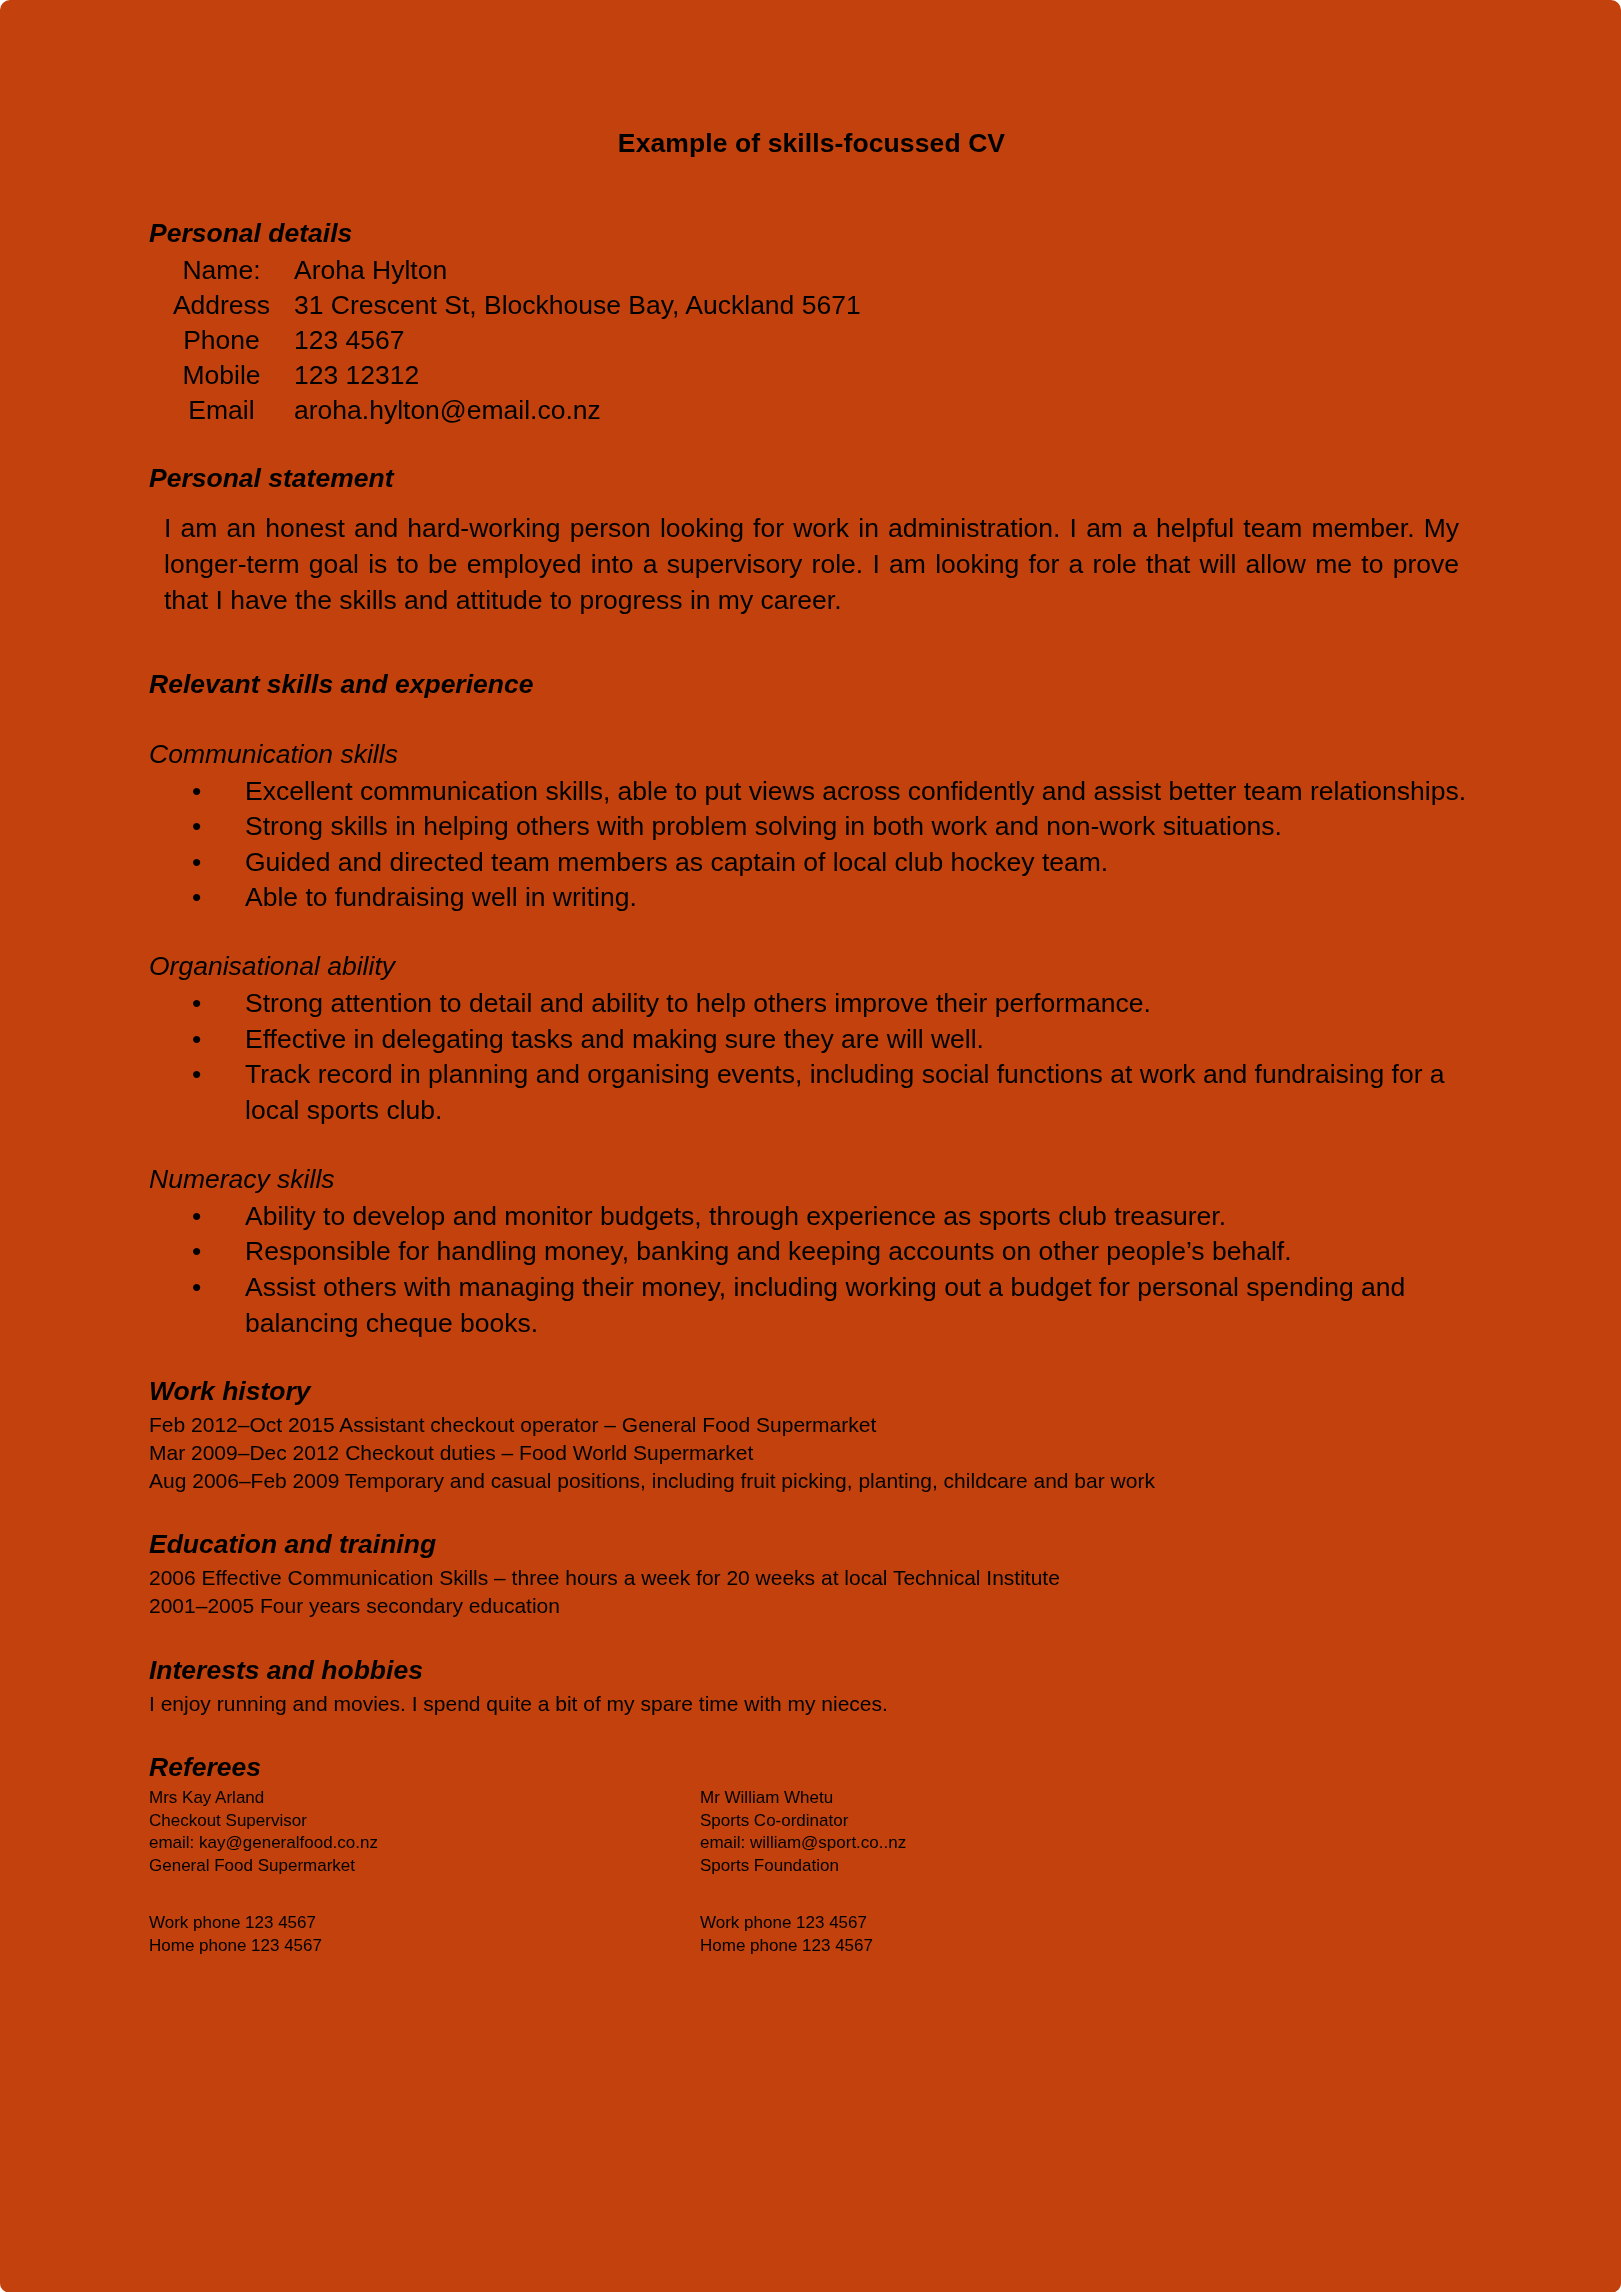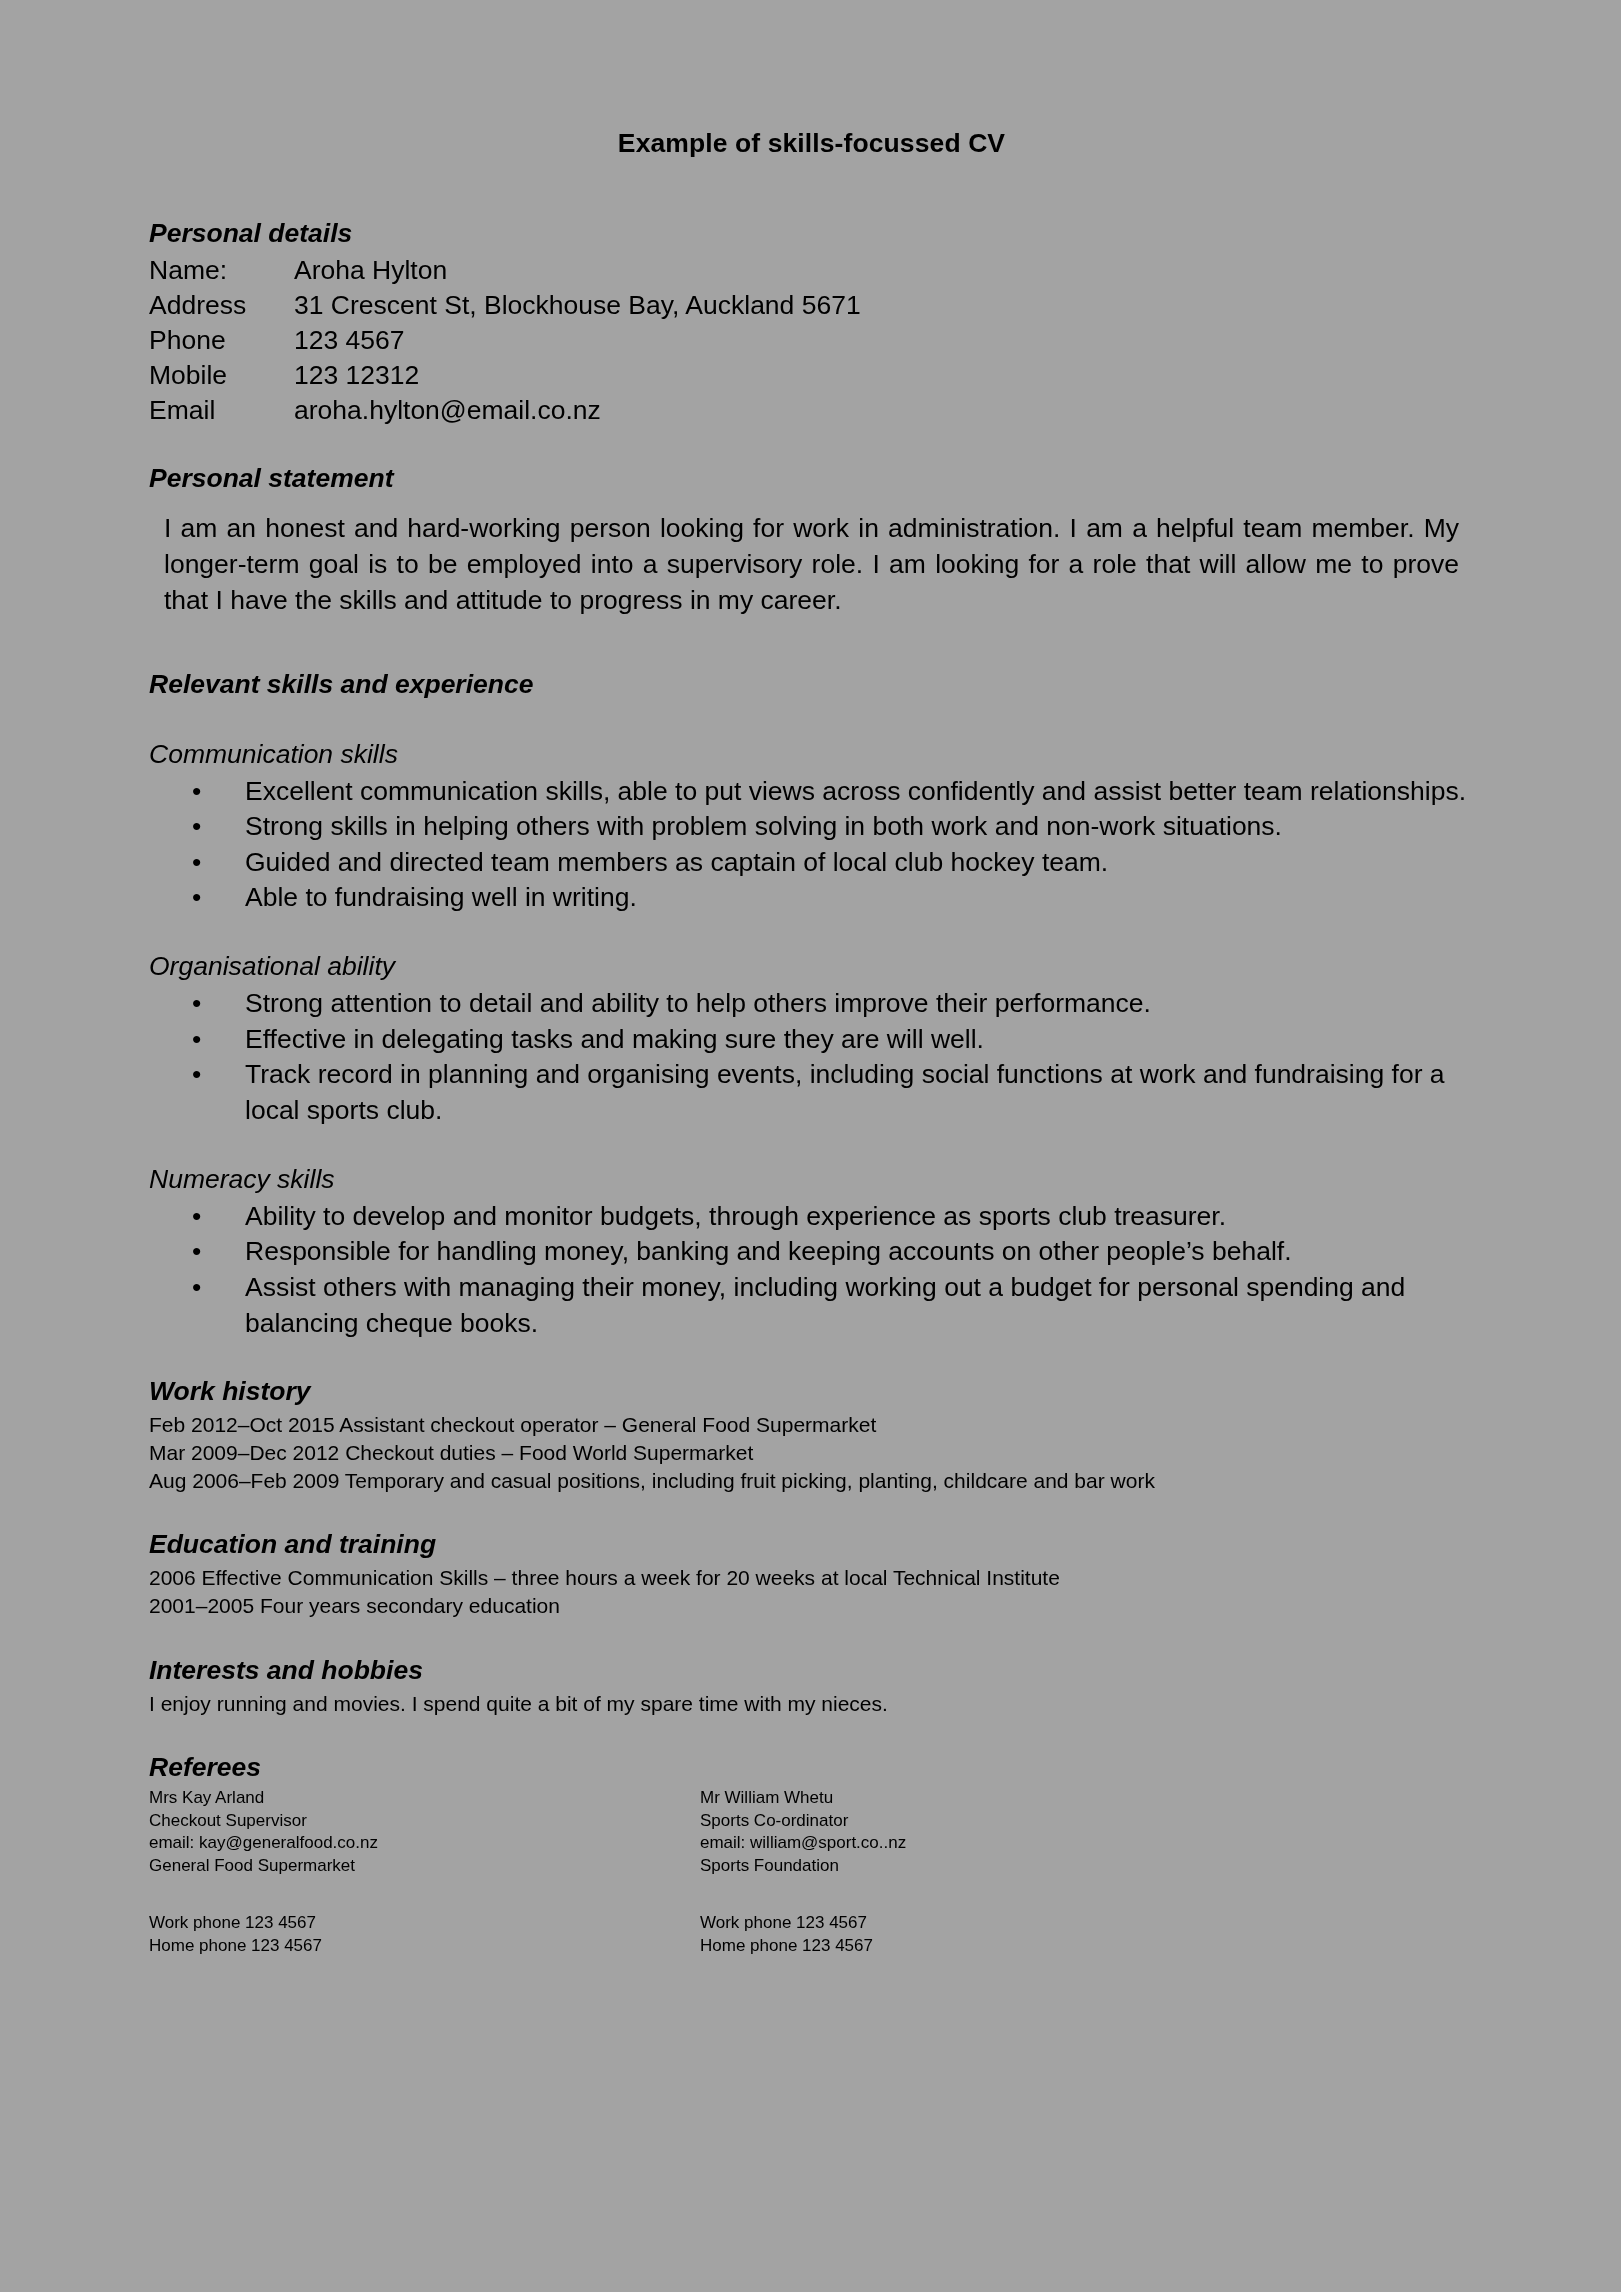--- a/index.html
+++ b/index.html
@@ -9,24 +9,25 @@
     background: #ffffff;
   }
   body {
     font-family: "Liberation Sans", sans-serif;
     color: #000000;
   }
   .page {
     position: relative;
     width: 1621px;
     height: 2293px;
-    background: #a3a3a3;
+    background: #c2410c;
     box-sizing: border-box;
     padding: 0;
     overflow: hidden;
+    border-radius: 10px;
   }
   .content {
     position: absolute;
     left: 149px;
     top: 127px;
     width: 1325px;
   }
   
   .doc-title {
     font-size: 26.5px;
@@ -73,20 +74,21 @@
   .details-table td {
     font-size: 26.5px;
     line-height: 1.32;
     padding: 0;
     vertical-align: top;
     white-space: nowrap;
   }
   .details-table td.label {
     width: 145px;
     padding-right: 0;
+    text-align: center;
   }
   
   ul.bullets {
     list-style: none;
     margin: 0;
     padding: 0;
   }
   ul.bullets li {
     position: relative;
     font-size: 26.5px;

